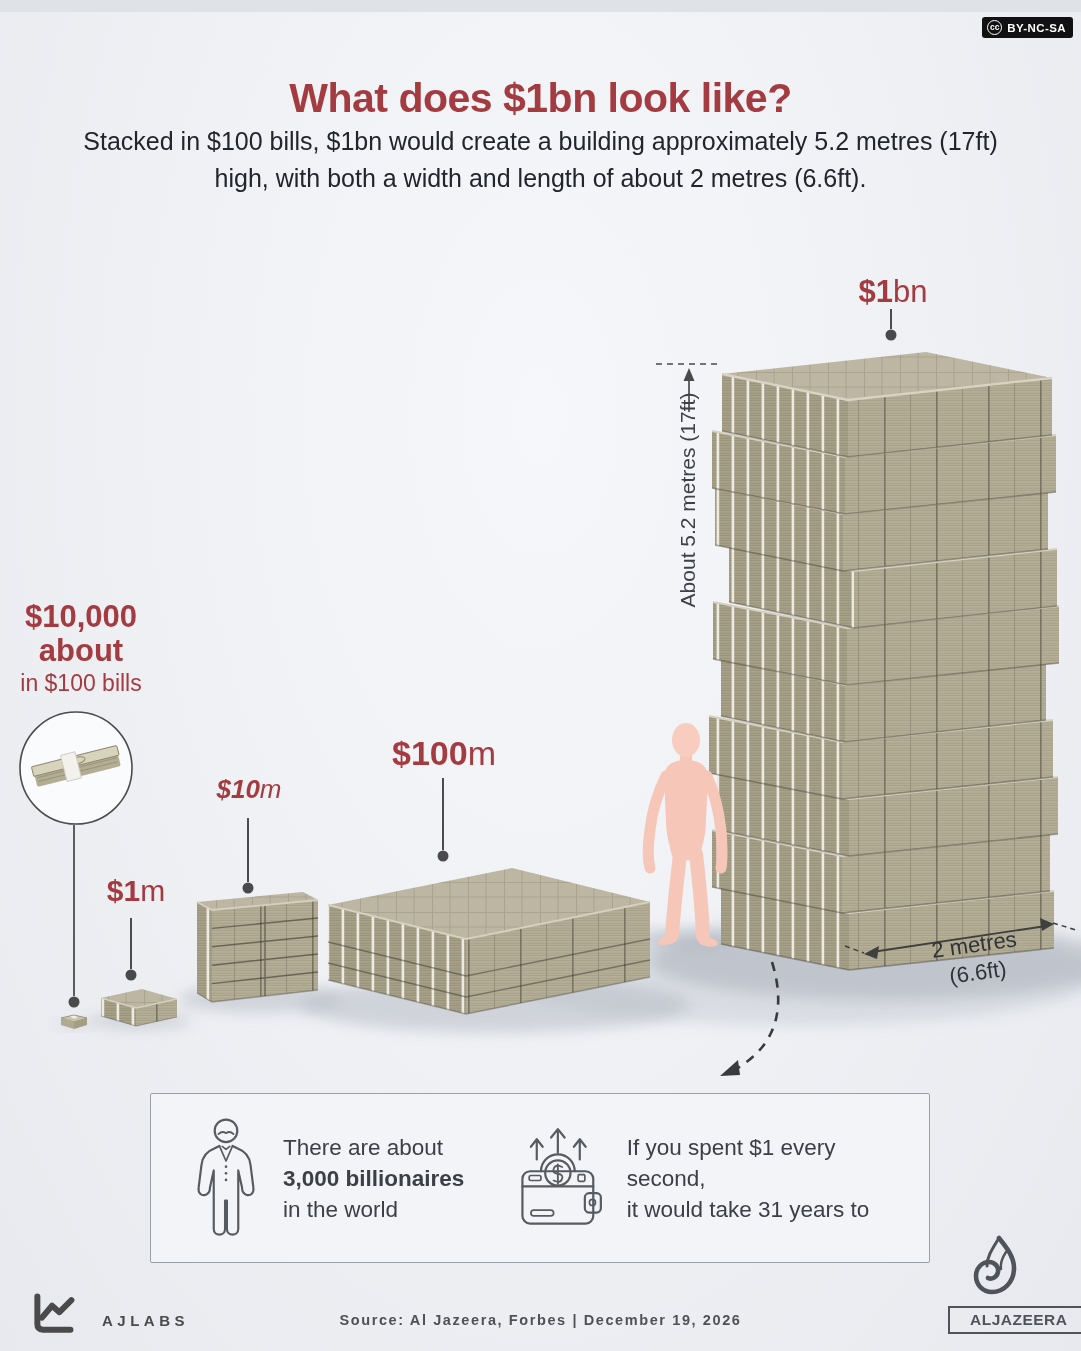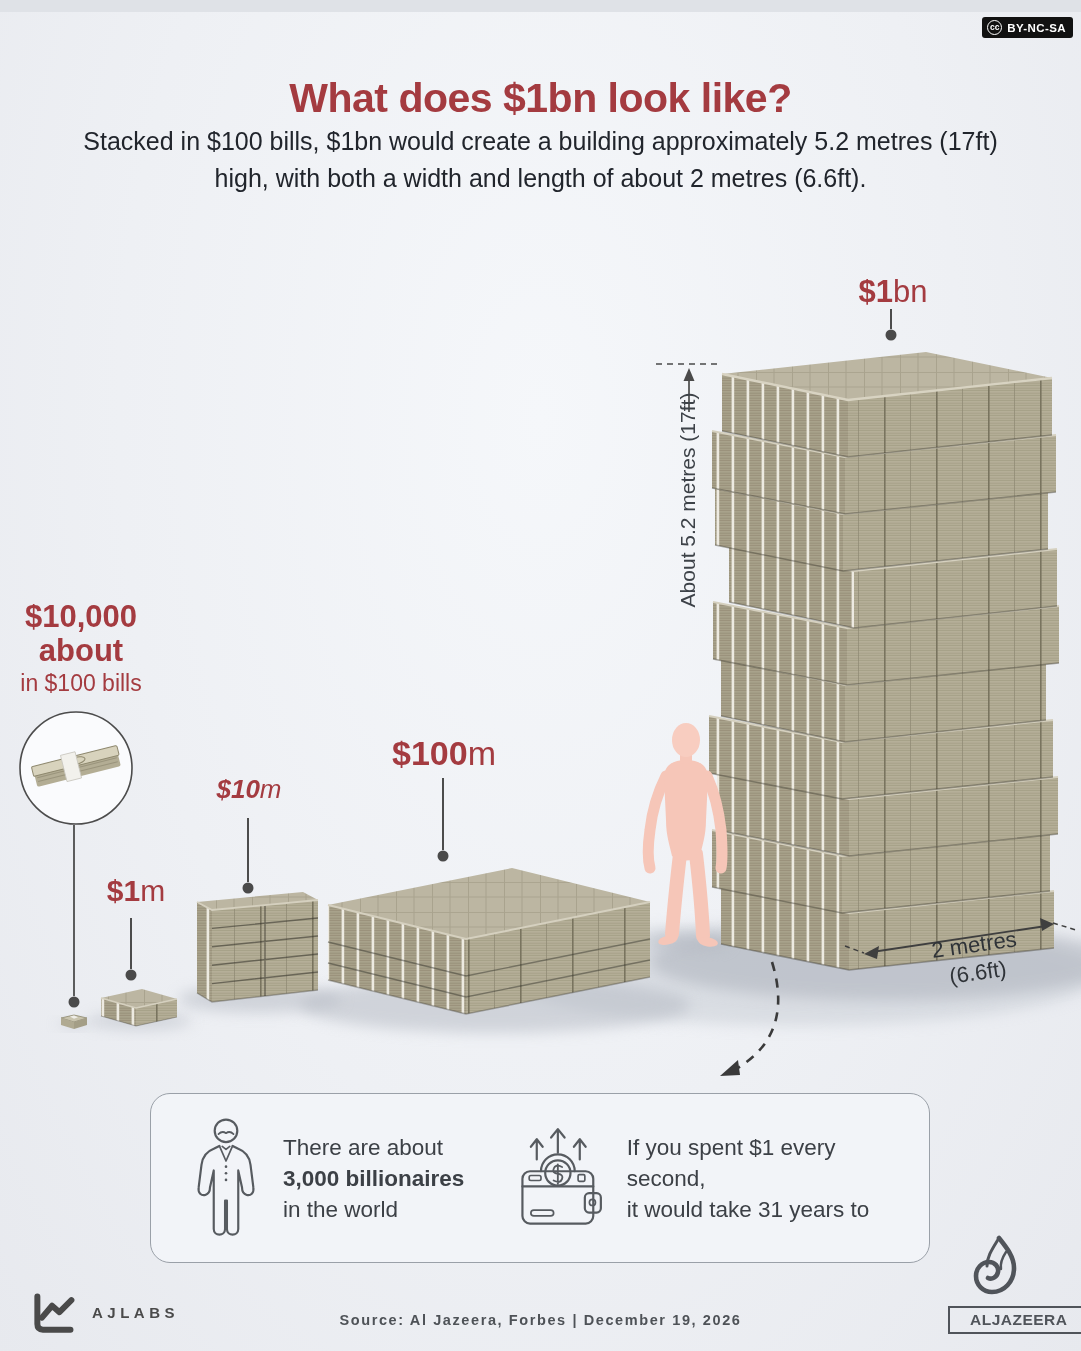--- a/index.html
+++ b/index.html
@@ -25,29 +25,29 @@
   .bundle-label{position:absolute;left:81px;top:588px;transform:translateX(-50%);text-align:center;color:#a43b40;}
   .bl-big{font-size:31px;font-weight:800;line-height:34px;}
   .bl-small{font-size:23px;font-weight:400;line-height:30px;}
   
   .height-label{position:absolute;left:688px;top:488px;transform:translate(-50%,-50%) rotate(-90deg);
                 white-space:nowrap;font-size:21px;color:#3d4248;}
   .width-label{position:absolute;left:976px;top:947px;transform:translate(-50%,-50%) rotate(-8deg);
                text-align:center;font-size:22px;line-height:28px;color:#2f3338;}
   
   .fact-box{position:absolute;left:150px;top:1081px;width:780px;height:170px;box-sizing:border-box;
-            background:#f2f4f8;border:1.4px solid #9aa0a8;border-radius:20px;
+            background:#f2f4f8;border:1.4px solid #9aa0a8;border-radius:2px;
             display:flex;align-items:center;padding:0 42px;}
   .fact{display:flex;align-items:center;}
   .fact-1{width:360px;}
   .fact-text{margin-left:24px;font-size:22.5px;line-height:31px;color:#3c4046;}
   .ft-line{display:block;}
   .ft-bold{font-weight:700;}
   
-  .ajlabs{position:absolute;left:30px;top:1280px;display:flex;align-items:flex-start;gap:16px;color:#4a4a4a;}
+  .ajlabs{position:absolute;left:30px;top:1280px;display:flex;align-items:center;gap:26px;color:#4a4a4a;}
   .ajlabs-text{font-size:15px;font-weight:700;letter-spacing:4.5px;padding-top:12px;}
   .source{position:absolute;left:0;right:0;top:1300px;text-align:center;font-size:14.5px;font-weight:700;
           letter-spacing:1.6px;color:#4e5257;}
   .aj-logo{position:absolute;left:948px;top:1222px;width:100px;text-align:center;}
   .aj-box{display:inline-block;border:2.5px solid #50545a;color:#50545a;font-size:15.5px;font-weight:700;
           letter-spacing:.5px;padding:3px 20px;margin-top:2px;background:transparent;}
 </style>
 </head>
 <body>
 

